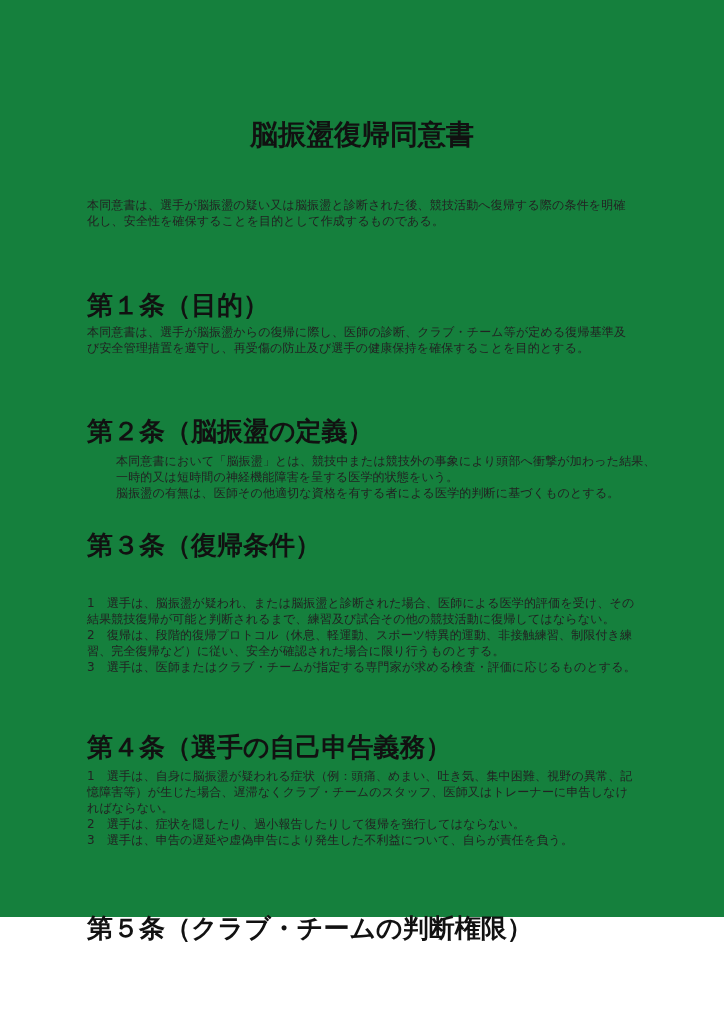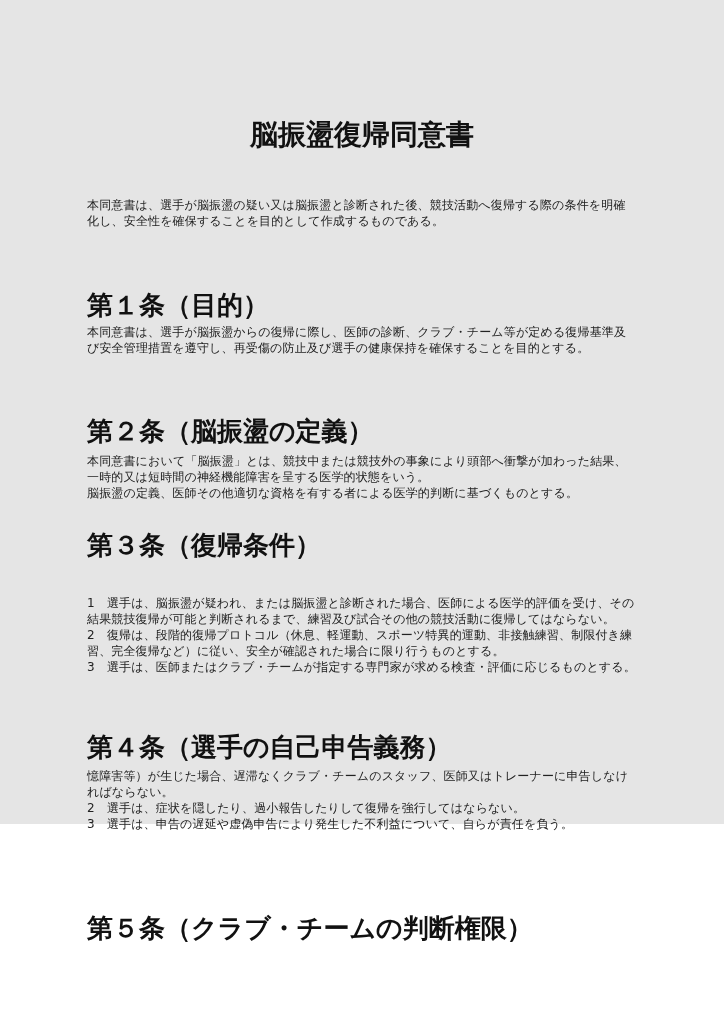--- a/index.html
+++ b/index.html
@@ -1,21 +1,21 @@
 <!DOCTYPE html>
 <html><head>
 <meta charset="utf-8">
 <style>
   html, body { margin: 0; padding: 0; background: #ffffff; }
   body {
     width: 724px; height: 1024px; overflow: hidden; position: relative;
     font-family: "DejaVu Sans", "Liberation Sans", sans-serif;
     color: #1a1a1a;
   }
-  .page { position: absolute; left: 0; top: 0; width: 724px; height: 824px; background: #e5e5e5; }
+  .page { position: absolute; left: 0; top: 0; width: 724px; height: 917px; background: #15803d; }
   .title {
     position: absolute; left: 0; width: 724px; top: 116px;
     text-align: center; font-size: 28px; font-weight: bold; letter-spacing: 0px;
     color: #111;
   }
   .para {
     position: absolute; left: 87px; width: 552px;
     font-size: 12px; line-height: 16px; color: #222;
     letter-spacing: 0.15px;
   }
@@ -37,37 +37,38 @@
     <span class="line">化し、安全性を確保することを目的として作成するものである。</span>
   </div>
 
   <div class="heading" style="top:288px;">第１条（目的）</div>
   <div class="para" style="top:324px;">
     <span class="line">本同意書は、選手が脳振盪からの復帰に際し、医師の診断、クラブ・チーム等が定める復帰基準及</span>
     <span class="line">び安全管理措置を遵守し、再受傷の防止及び選手の健康保持を確保することを目的とする。</span>
   </div>
 
   <div class="heading" style="top:414px;text-align:center;">第２条（脳振盪の定義）</div>
-  <div class="para" style="top:453px;">
+  <div class="para" style="top:453px;margin-left:29px;">
     <span class="line">本同意書において「脳振盪」とは、競技中または競技外の事象により頭部へ衝撃が加わった結果、</span>
     <span class="line">一時的又は短時間の神経機能障害を呈する医学的状態をいう。</span>
-    <span class="line">脳振盪の定義、医師その他適切な資格を有する者による医学的判断に基づくものとする。</span>
+    <span class="line">脳振盪の有無は、医師その他適切な資格を有する者による医学的判断に基づくものとする。</span>
   </div>
 
   <div class="heading" style="top:528px;">第３条（復帰条件）</div>
   <div class="para" style="top:595px;">
     <span class="line">1　選手は、脳振盪が疑われ、または脳振盪と診断された場合、医師による医学的評価を受け、その</span>
     <span class="line">結果競技復帰が可能と判断されるまで、練習及び試合その他の競技活動に復帰してはならない。</span>
     <span class="line">2　復帰は、段階的復帰プロトコル（休息、軽運動、スポーツ特異的運動、非接触練習、制限付き練</span>
     <span class="line">習、完全復帰など）に従い、安全が確認された場合に限り行うものとする。</span>
     <span class="line">3　選手は、医師またはクラブ・チームが指定する専門家が求める検査・評価に応じるものとする。</span>
   </div>
 
   <div class="heading" style="top:730px;">第４条（選手の自己申告義務）</div>
   <div class="para" style="top:768px;">
+    <span class="line">1　選手は、自身に脳振盪が疑われる症状（例：頭痛、めまい、吐き気、集中困難、視野の異常、記</span>
     <span class="line">憶障害等）が生じた場合、遅滞なくクラブ・チームのスタッフ、医師又はトレーナーに申告しなけ</span>
     <span class="line">ればならない。</span>
     <span class="line">2　選手は、症状を隠したり、過小報告したりして復帰を強行してはならない。</span>
     <span class="line">3　選手は、申告の遅延や虚偽申告により発生した不利益について、自らが責任を負う。</span>
   </div>
 
   <div class="heading" style="top:903px;margin-top:8px;">第５条（クラブ・チームの判断権限）</div>
 
 </div>
 

